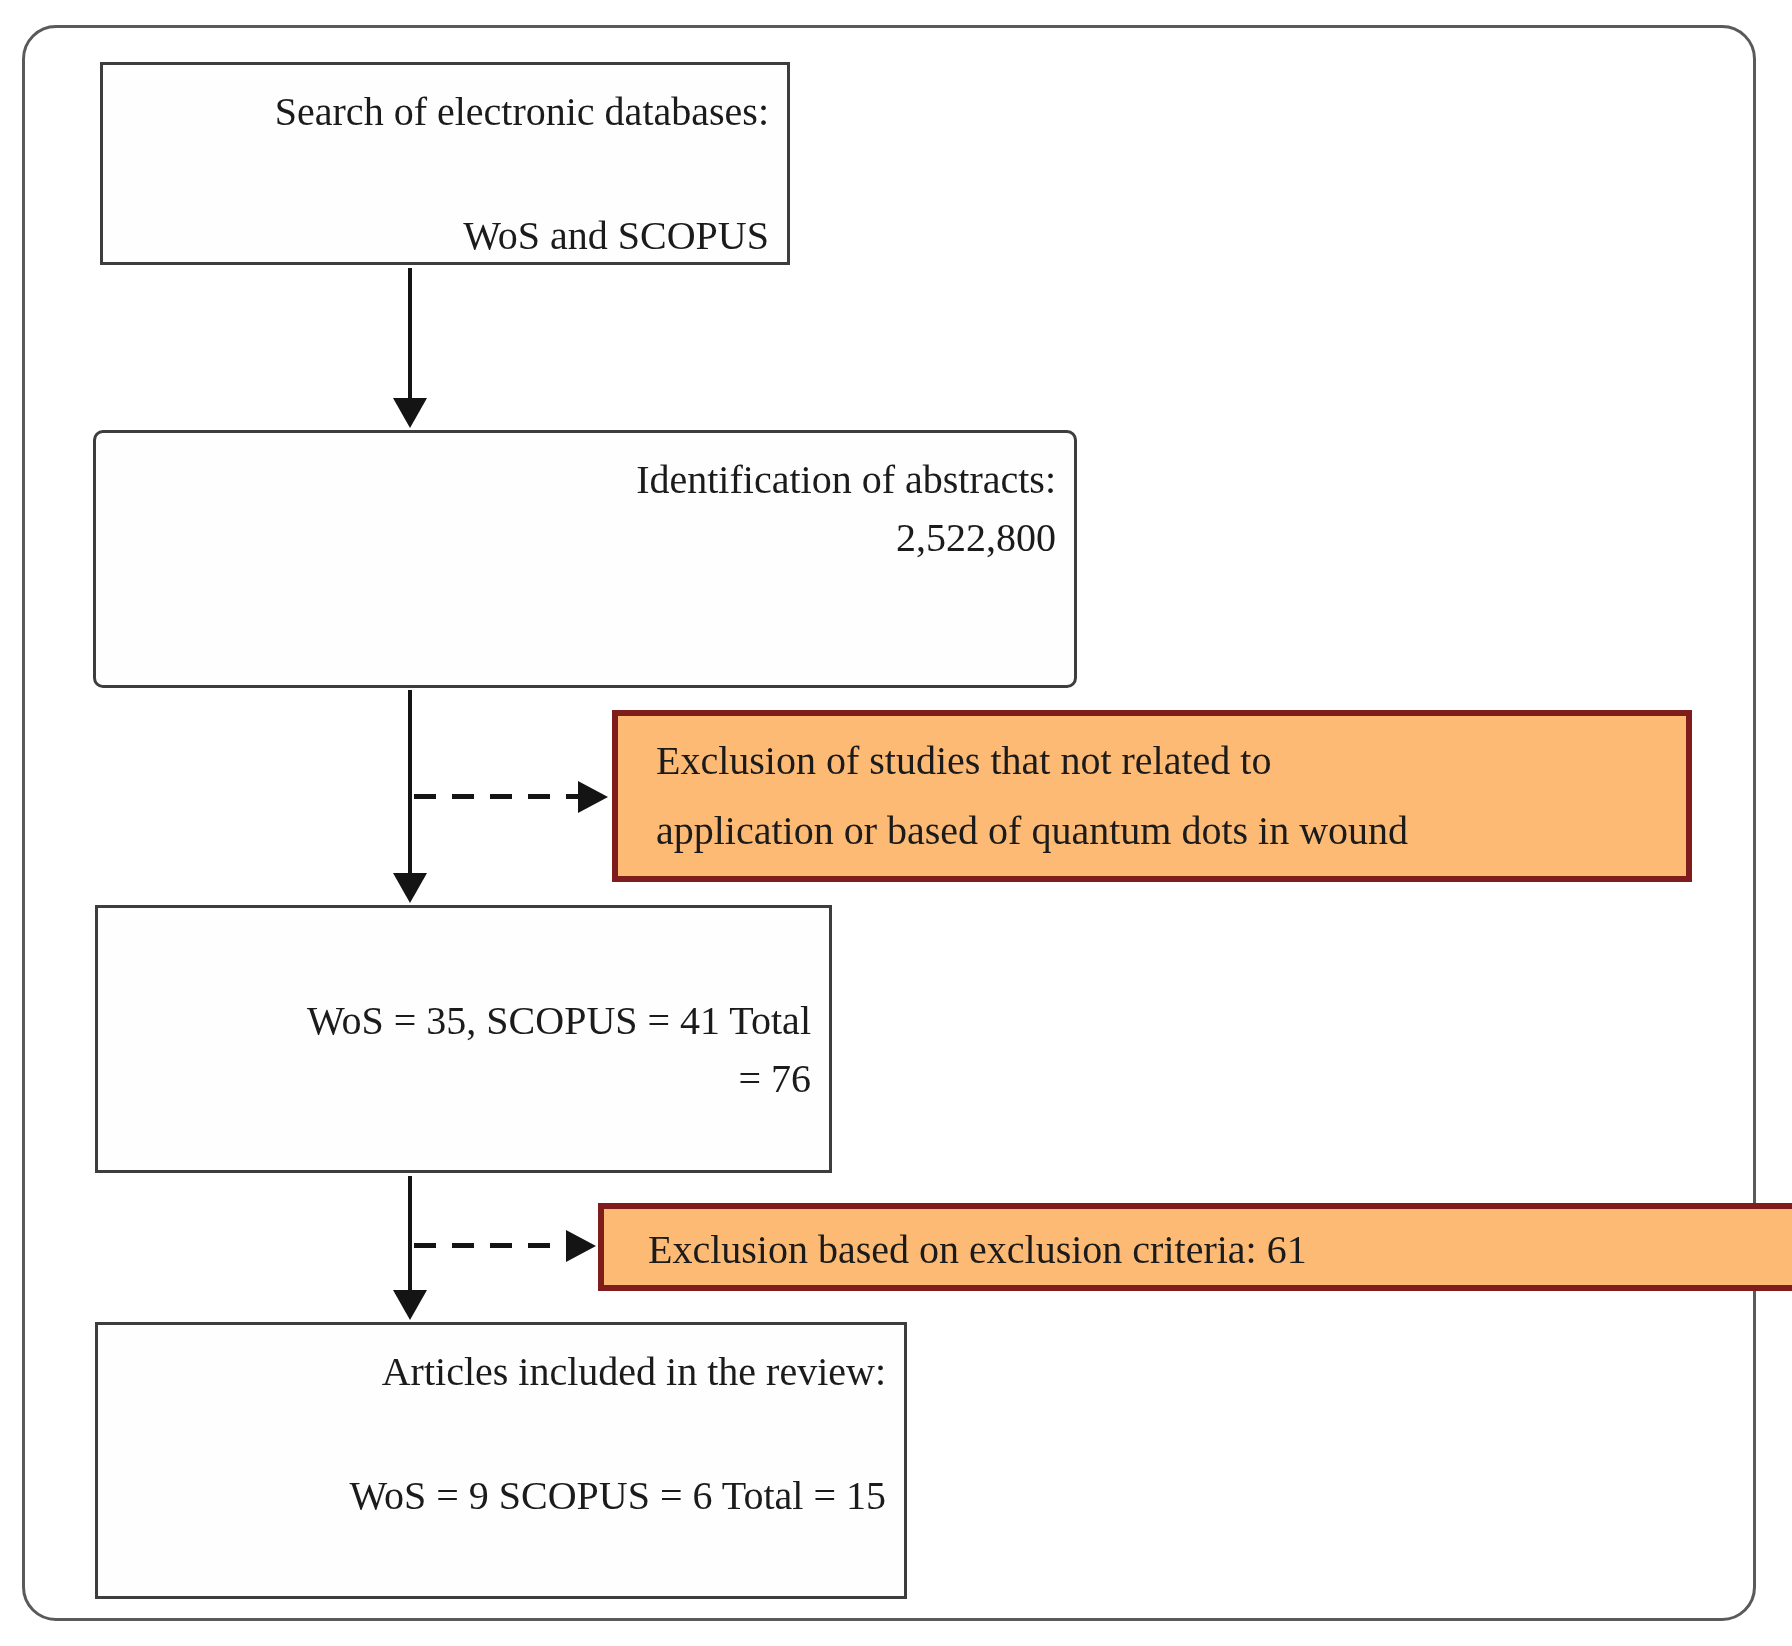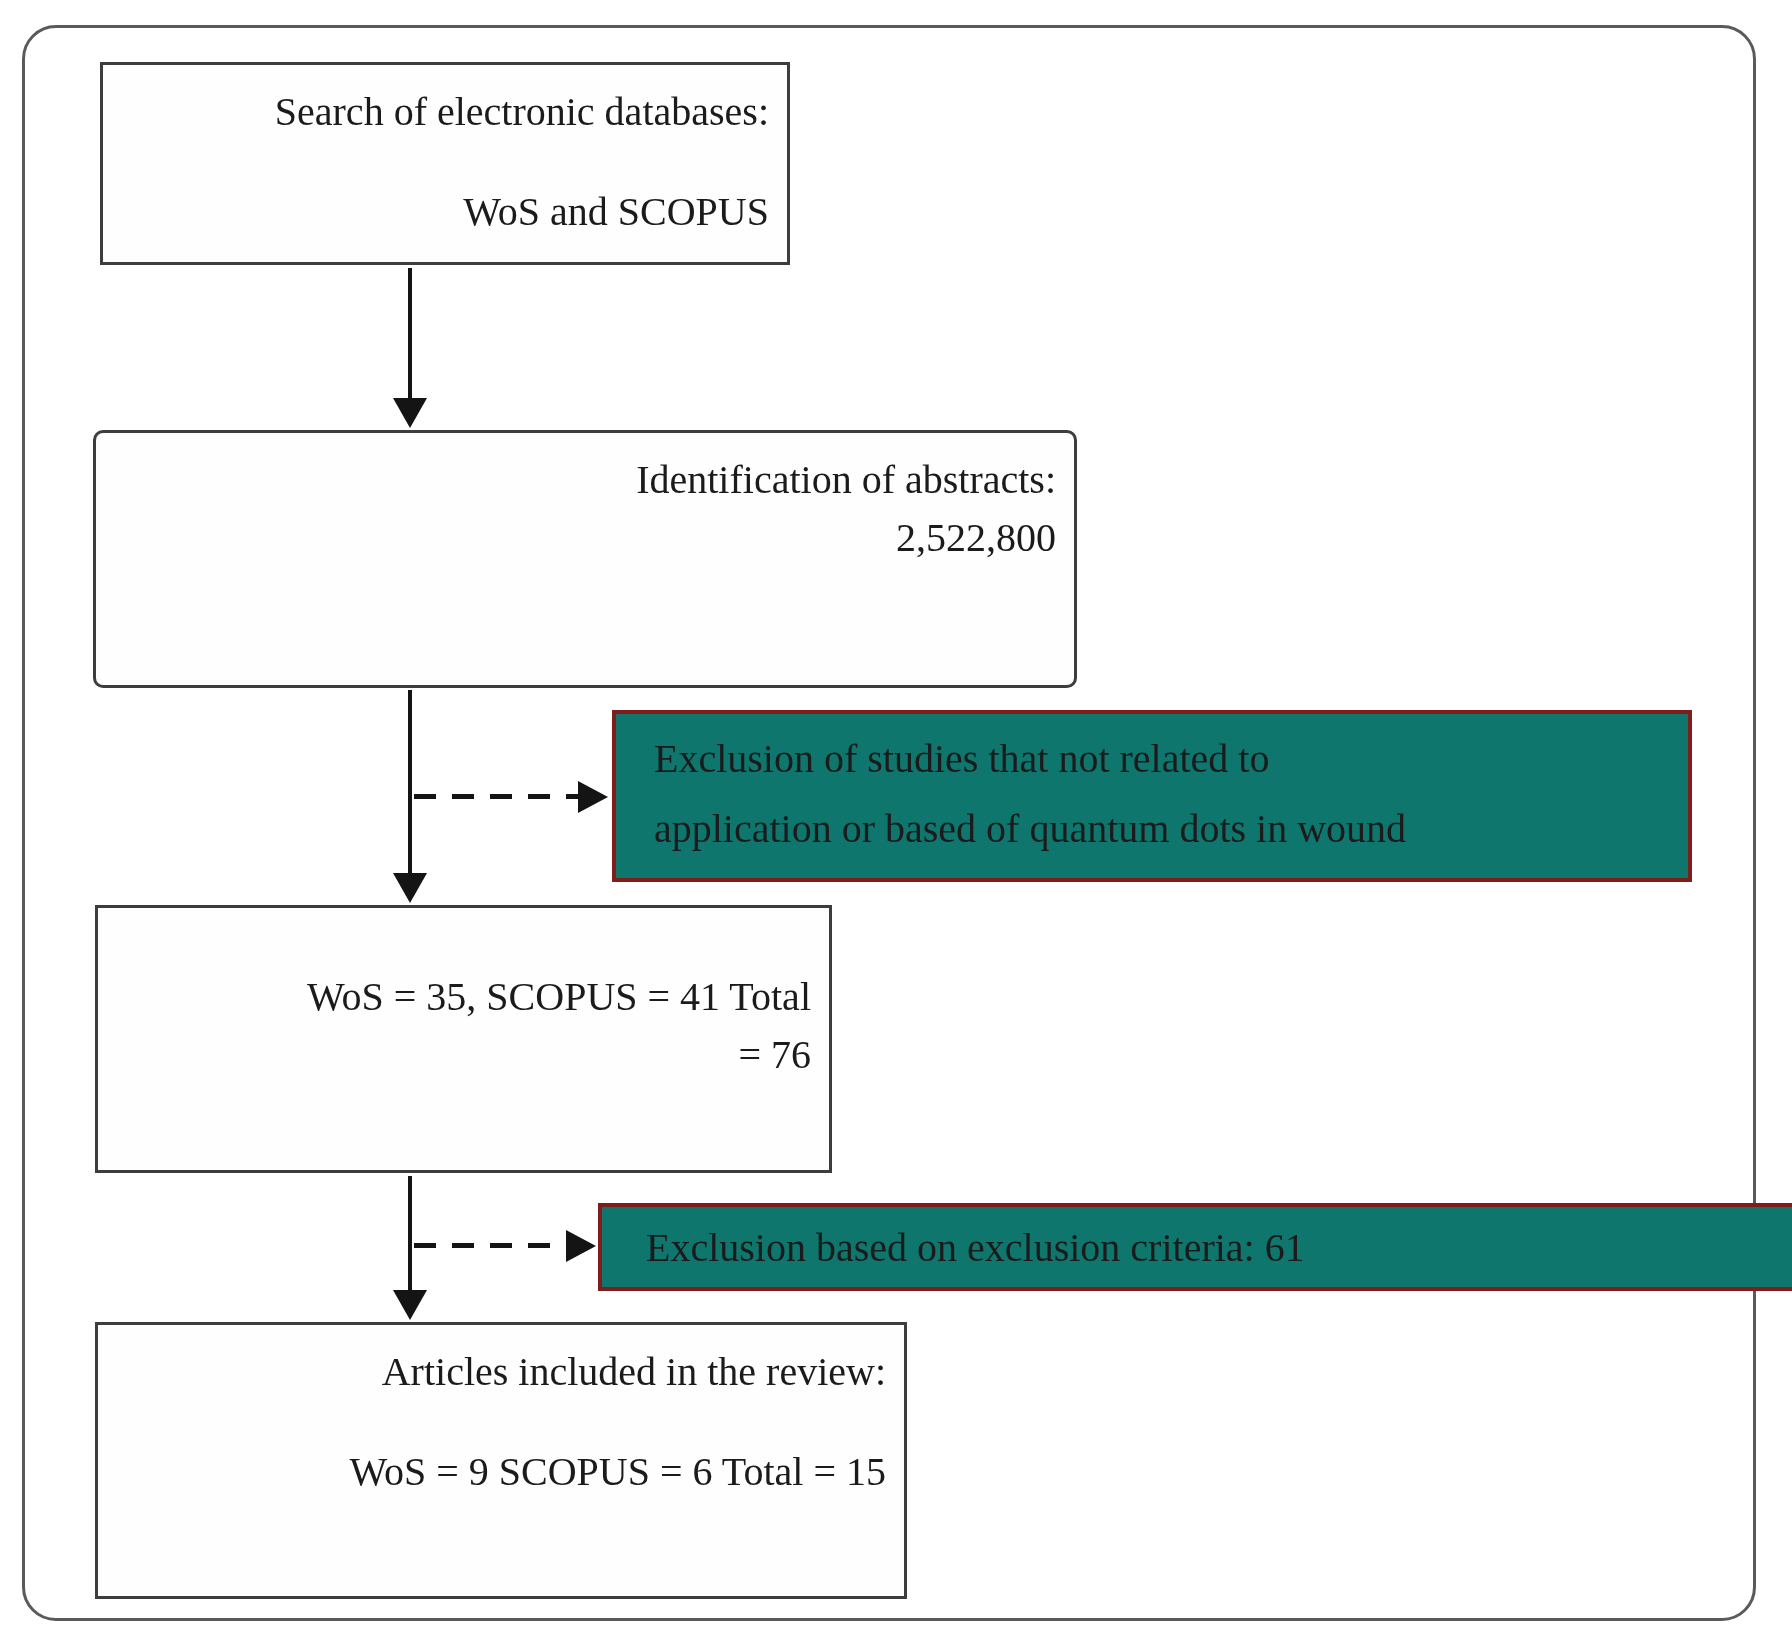--- a/index.html
+++ b/index.html
@@ -24,30 +24,30 @@
   .node {
     position: absolute;
     box-sizing: border-box;
     border: 3px solid #3d3d3d;
     background: #fefefe;
     font-size: 40px;
     line-height: 58px;
     padding: 18px 18px 0 24px;
   }
   .node .line { white-space: nowrap; text-align: right; }
-  .node .detail { margin-top: 42px; }
+  .node .detail { margin-top: 66px; }
   .node-search         { left: 100px; top: 62px;   width: 690px;  height: 203px; }
   .node-identification { left: 93px;  top: 430px;  width: 984px;  height: 258px; border-radius: 10px; }
   .node-selected       { left: 95px;  top: 905px;  width: 737px;  height: 268px; }
   .node-included       { left: 95px;  top: 1322px; width: 812px;  height: 277px; }
   .excl-box {
     position: absolute;
     box-sizing: border-box;
-    border: 4px solid #7f1d1d;
-    background: #0f766e;
+    border: 6px solid #7f1d1d;
+    background: #fdba74;
     font-size: 40px;
   }
   .excl-1 { left: 612px; top: 710px;  width: 1080px; height: 172px; padding: 10px 16px 0 38px; line-height: 70px; }
   .excl-2 { left: 598px; top: 1203px; width: 1244px; height: 88px;  padding: 0 0 0 44px;  line-height: 82px; }
   .excl-box .line { white-space: nowrap; }
 
   .vline {
     position: absolute;
     width: 4px;
     background: #141414;

